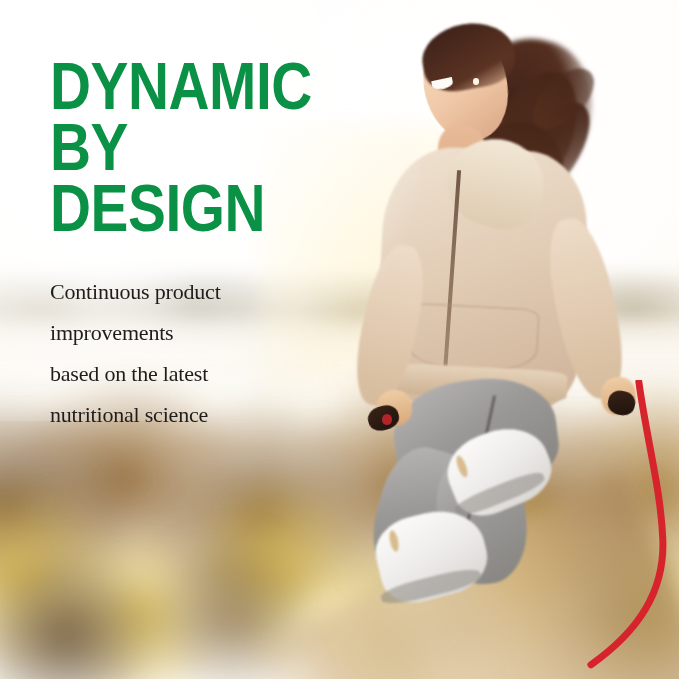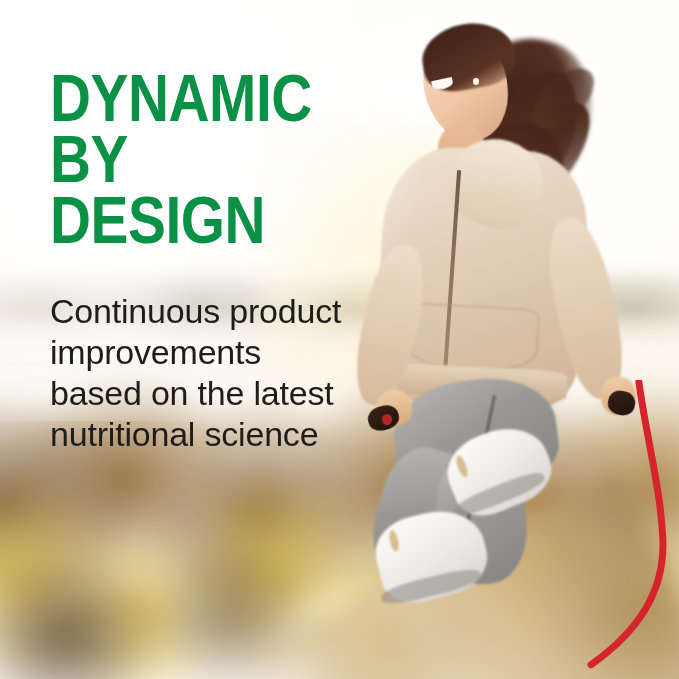--- a/index.html
+++ b/index.html
@@ -407,41 +407,41 @@
         rgba(255,255,255,.90) 42%,
         rgba(255,255,255,.55) 68%,
         rgba(255,255,255,0) 100%);
     pointer-events: none;
   }
 
   
   .copy {
     position: absolute;
     left: 50px;
-    top: 68px;
+    top: 56px;
     width: 330px;
   }
   .headline {
     margin: 0;
     font-family: "Liberation Sans Narrow", "Liberation Sans", sans-serif;
     font-weight: 700;
     font-size: 66px;
     line-height: 61px;
     letter-spacing: -0.5px;
     color: #0a9146;
     text-transform: uppercase;
     transform: scaleX(.86);
     transform-origin: left top;
     white-space: pre-line;
   }
   .subcopy {
-    margin: 40px 0 0 0;
-    font-family: Liberation Sans, sans-serif;
+    margin: 32px 0 0 0;
+    font-family: Liberation Serif, serif;
     font-weight: 300;
-    font-size: 34px;
+    font-size: 22px;
     line-height: 41px;
     letter-spacing: -0.2px;
     color: #1f1d1c;
     white-space: pre-line;
   }
 </style>
 </head>
 <body>
 
 <div id="poster">

